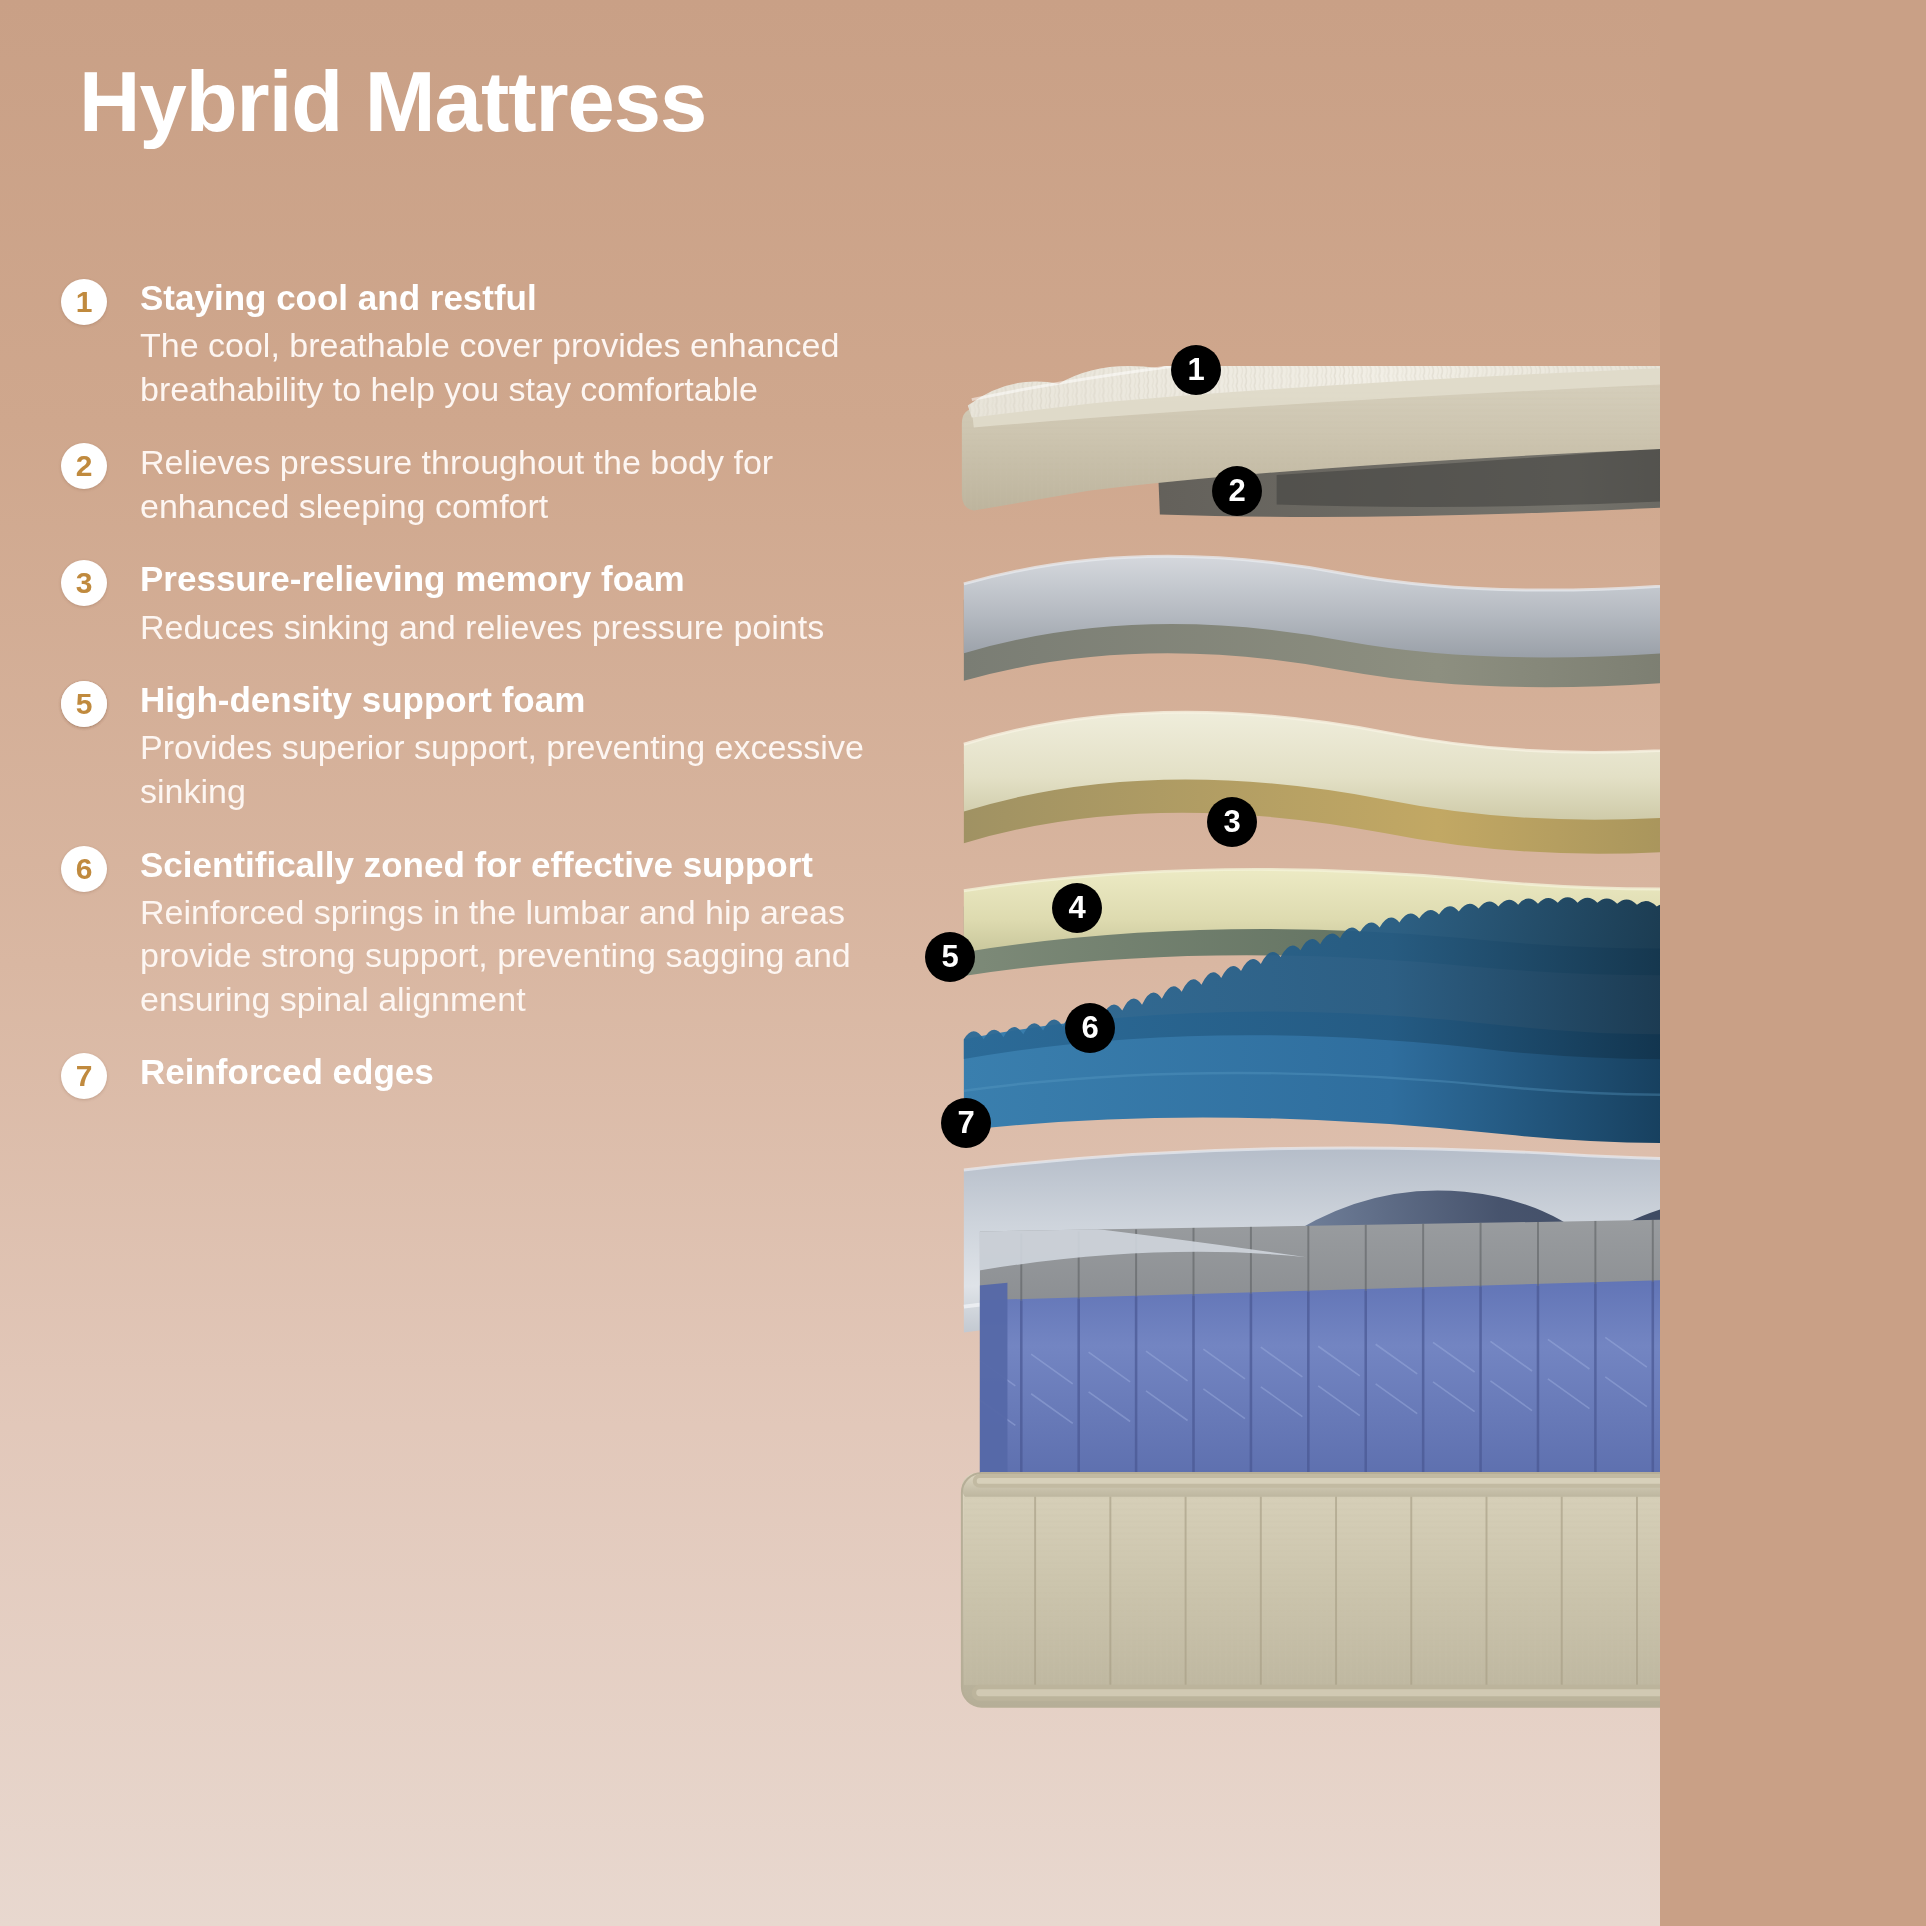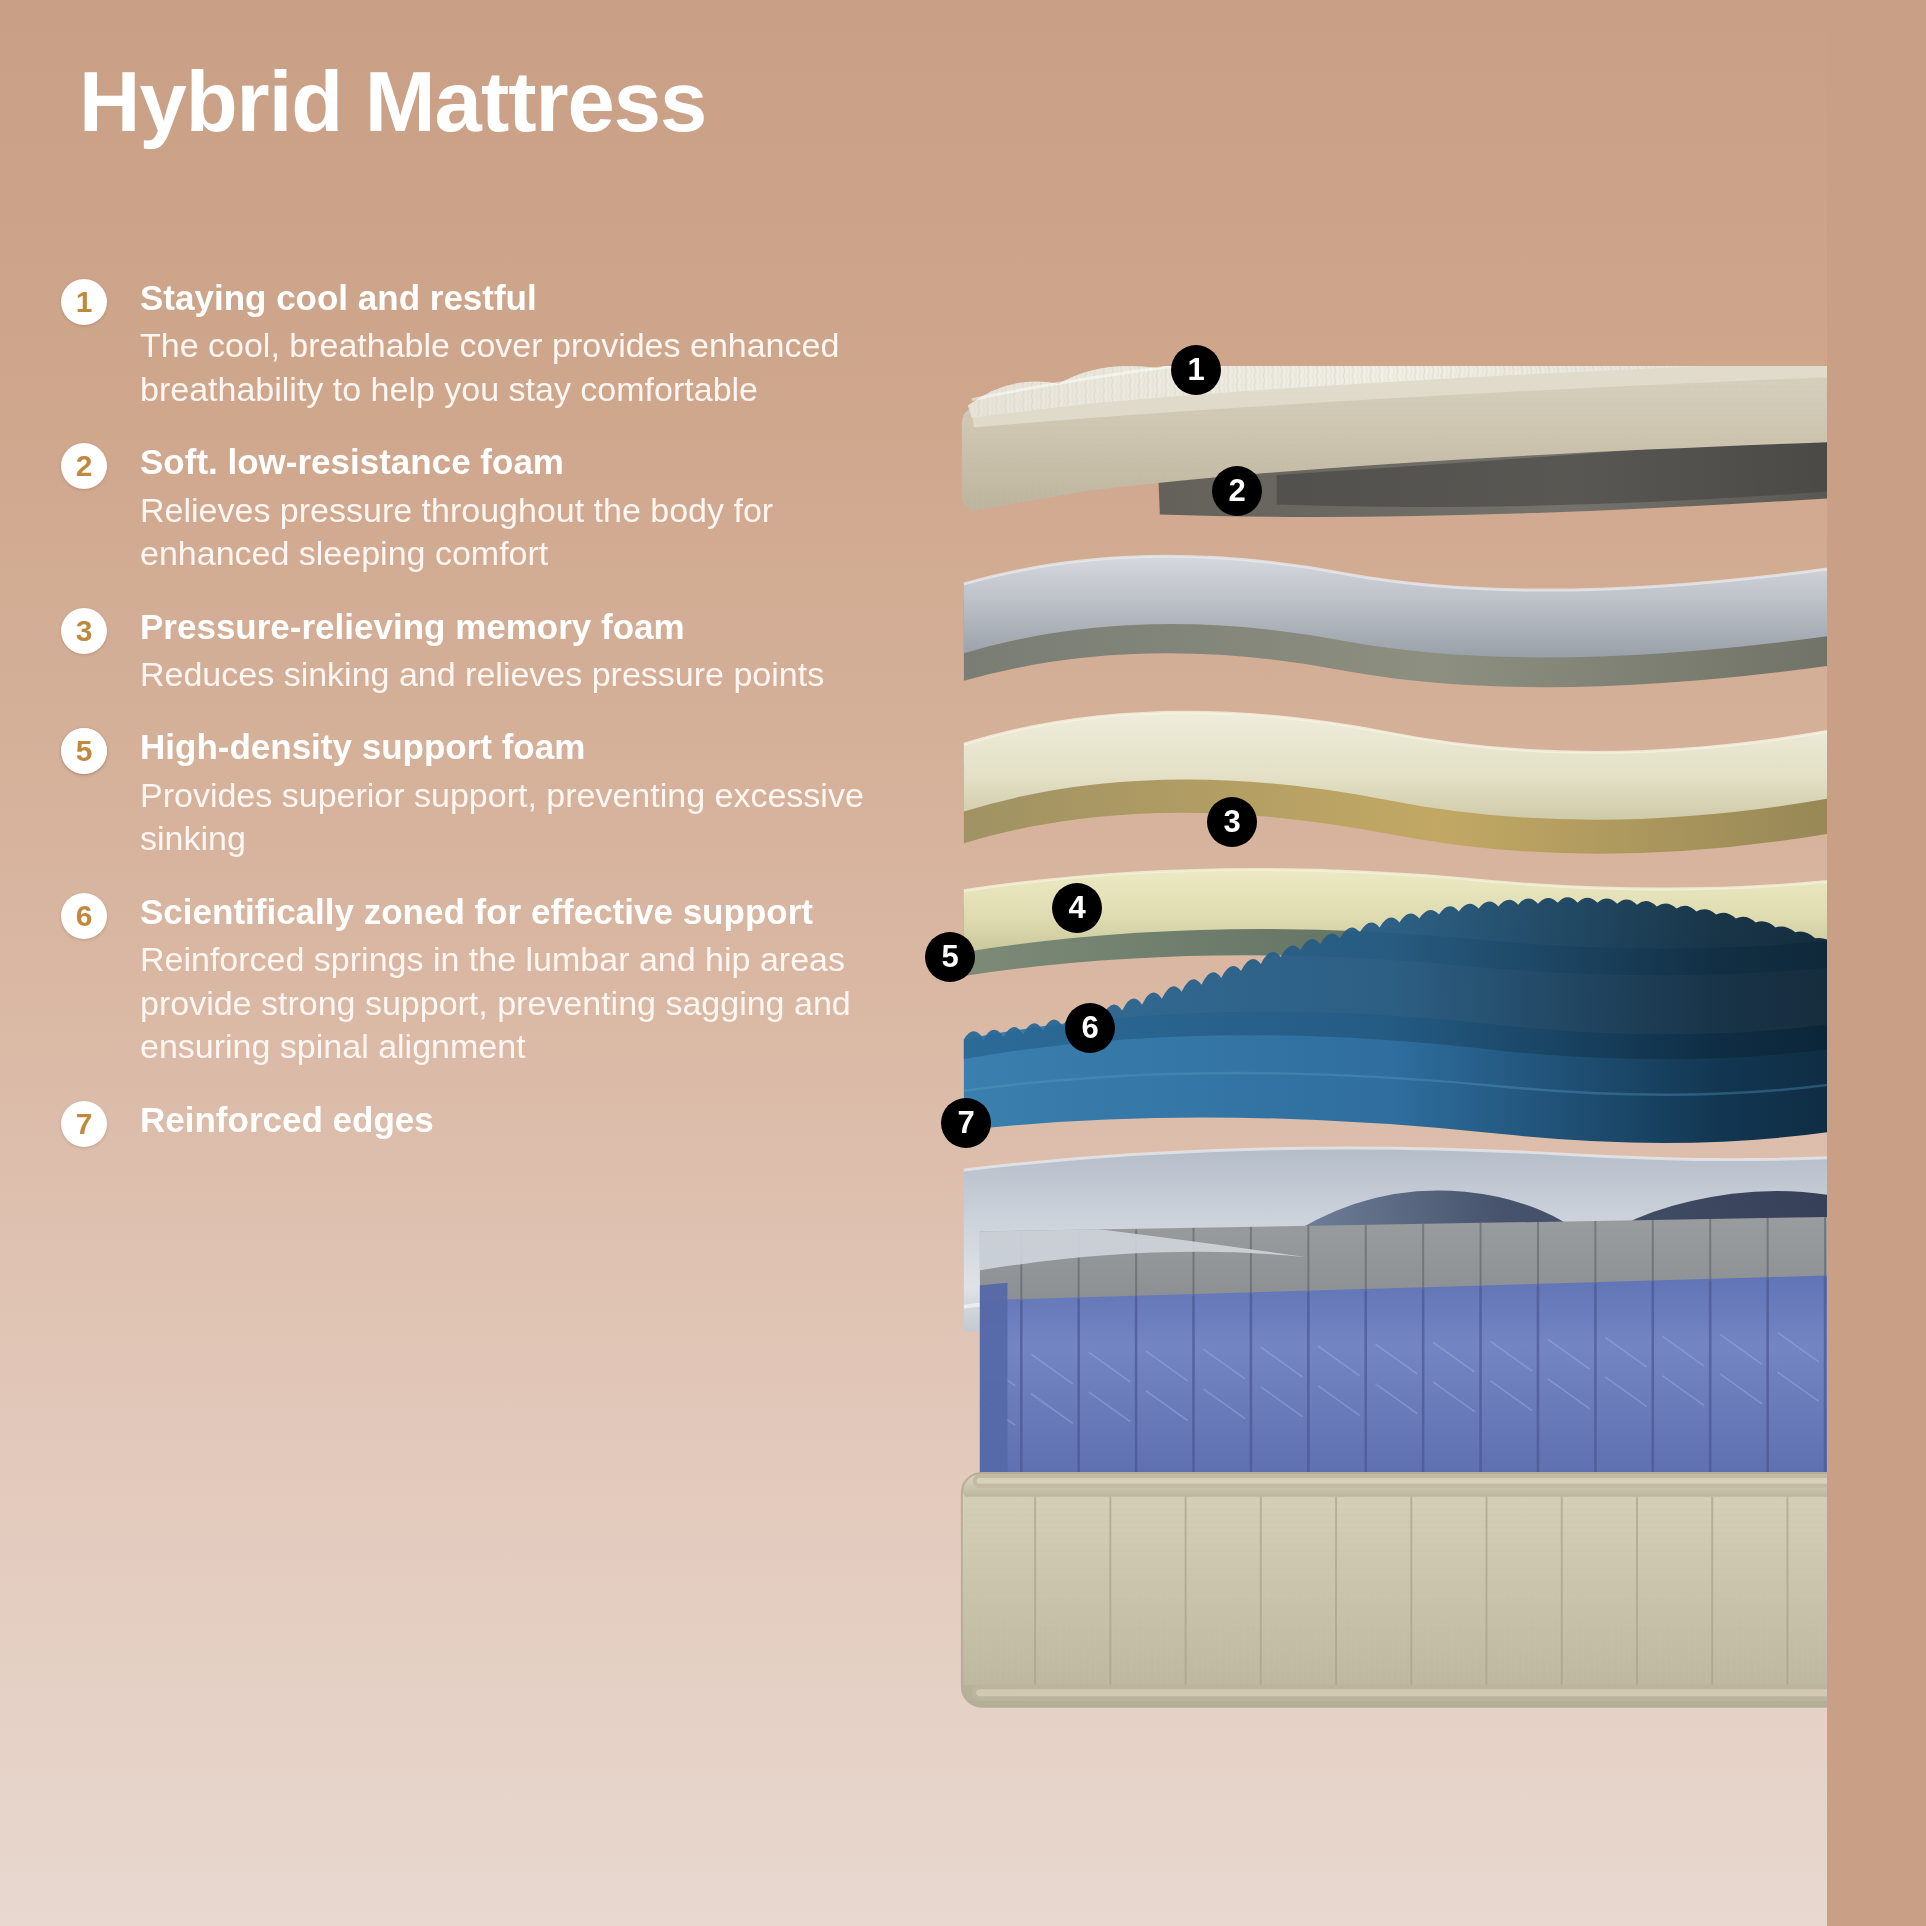--- a/index.html
+++ b/index.html
@@ -2,21 +2,21 @@
 <html><head>
 <meta charset="utf-8">
 <style>
   html,body{margin:0;padding:0;}
   body{
     width:1927px;height:1927px;overflow:hidden;
     font-family:"Liberation Sans","DejaVu Sans",sans-serif;
     background:#c9a086;
   }
   #poster{
-    position:relative;width:1827px;height:1927px;
+    position:relative;width:1660px;height:1927px;
     background:linear-gradient(180deg,#c9a086 0%,#cfa78d 22%,#d9b7a2 50%,#e2c8ba 74%,#e8d8cf 100%);
     overflow:hidden;
   }
 
   
   #title{
     position:absolute;left:79px;top:57px;
     font-size:85px;font-weight:bold;color:#ffffff;
     letter-spacing:-1px;line-height:1.05;white-space:nowrap;
   }
@@ -64,21 +64,20 @@
   <div id="features">
 
     <div class="feat" style="margin-bottom:30px;">
       <div class="badge">1</div>
       <p class="feat-title">Staying cool and restful</p>
       <p class="feat-desc" style="max-width:792px;">The cool, breathable cover provides enhanced breathability to help you stay comfortable</p>
     </div>
 
     <div class="feat" style="margin-bottom:30px;">
       <div class="badge">2</div>
-      <p class="feat-title">Soft. low-resistance foam</p>
       <p class="feat-desc" style="max-width:634px;">Relieves pressure throughout the body for enhanced sleeping comfort</p>
     </div>
 
     <div class="feat" style="margin-bottom:30px;">
       <div class="badge">3</div>
       <p class="feat-title">Pressure-relieving memory foam</p>
       <p class="feat-desc">Reduces sinking and relieves pressure points</p>
     </div>
 
     <div class="feat" style="margin-bottom:30px;">

